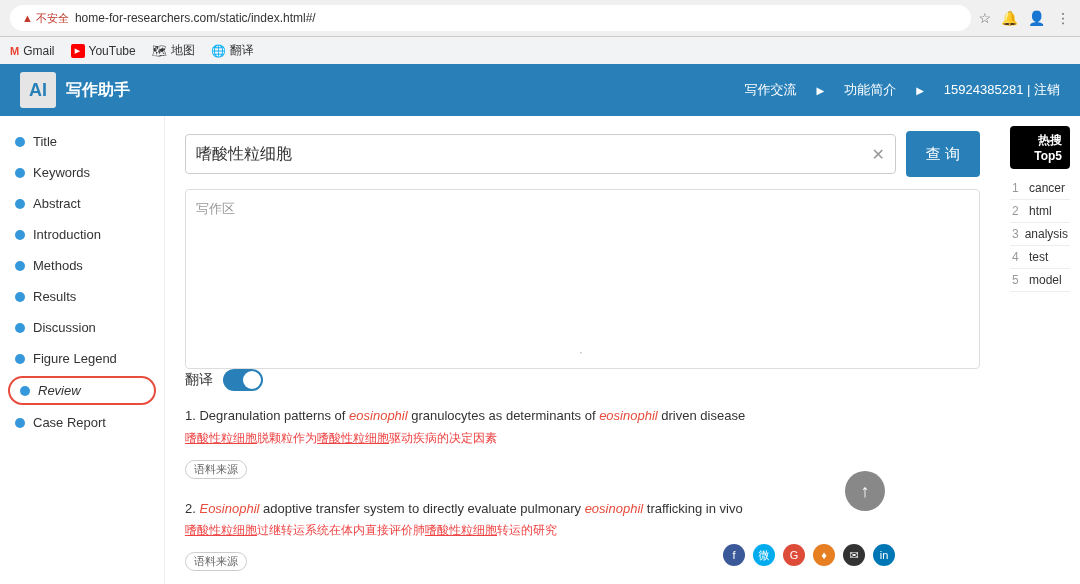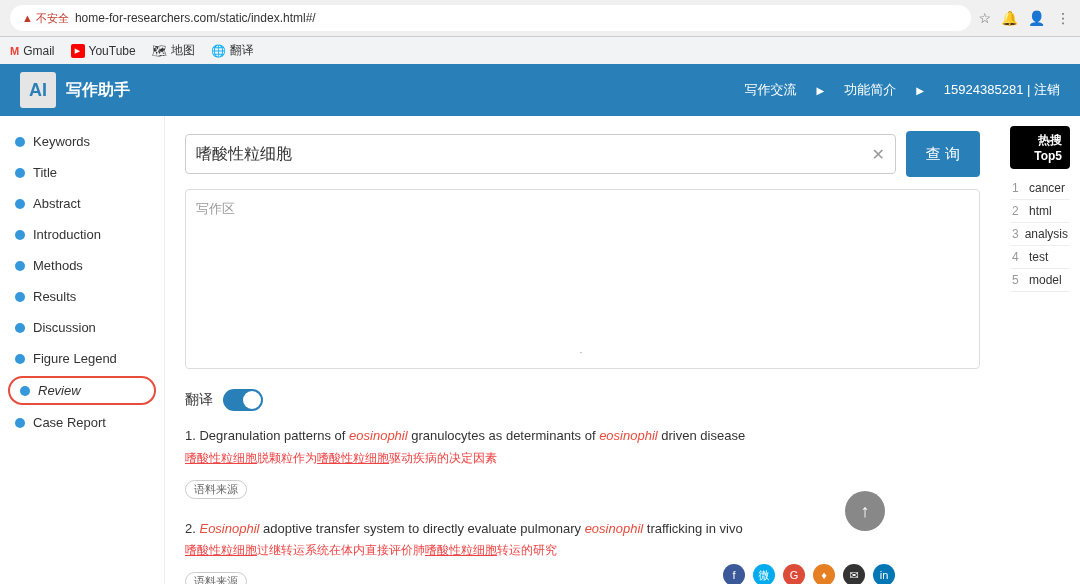--- a/index.html
+++ b/index.html
@@ -41,21 +41,21 @@
     .content { flex: 1; padding: 15px 20px; overflow-y: auto; position: relative; }
 
     
     .search-row { display: flex; align-items: center; gap: 10px; margin-bottom: 12px; }
     .search-input-wrap { flex: 1; border: 1px solid #ccc; border-radius: 4px; height: 40px; display: flex; align-items: center; padding: 0 10px; gap: 8px; }
     .search-input { border: none; outline: none; flex: 1; font-size: 16px; color: #333; }
     .search-clear { color: #999; cursor: pointer; font-size: 16px; }
     .search-btn { background: #2980b9; color: white; border: none; border-radius: 4px; height: 46px; padding: 0 20px; font-size: 15px; cursor: pointer; }
 
     
-    .writing-area { border: 1px solid #ddd; border-radius: 4px; height: 180px; padding: 10px; color: #999; font-size: 13px; margin-bottom: 20px; position: relative; }
+    .writing-area { border: 1px solid #ddd; border-radius: 4px; height: 180px; padding: 10px; color: #999; font-size: 13px; margin-bottom: 0; position: relative; }
     .writing-area-dot { position: absolute; bottom: 10px; right: 50%; color: #999; font-size: 10px; }
 
     
     .translate-row { display: flex; align-items: center; gap: 10px; margin-bottom: 15px; font-size: 14px; color: #333; }
     .toggle { width: 40px; height: 22px; background: #2980b9; border-radius: 11px; position: relative; cursor: pointer; }
     .toggle::after { content: ''; position: absolute; width: 18px; height: 18px; background: white; border-radius: 50%; top: 2px; right: 2px; }
 
     
     .result-item { margin-bottom: 20px; }
     .result-title { font-size: 13px; color: #333; line-height: 1.5; }
@@ -139,25 +139,25 @@
     <span class="arrow">▶</span>
     <a href="#">15924385281 | 注销</a>
   </div>
 </div>
 
 <div class="main-layout">
 
   <div class="sidebar">
     <div class="sidebar-item">
       <div class="sidebar-dot"></div>
+      <span>Title</span>
+    </div>
+    <div class="sidebar-item">
+      <div class="sidebar-dot"></div>
       <span>Keywords</span>
-    </div>
-    <div class="sidebar-item">
-      <div class="sidebar-dot"></div>
-      <span>Title</span>
     </div>
     <div class="sidebar-item">
       <div class="sidebar-dot"></div>
       <span>Abstract</span>
     </div>
     <div class="sidebar-item">
       <div class="sidebar-dot"></div>
       <span>Introduction</span>
     </div>
     <div class="sidebar-item">

